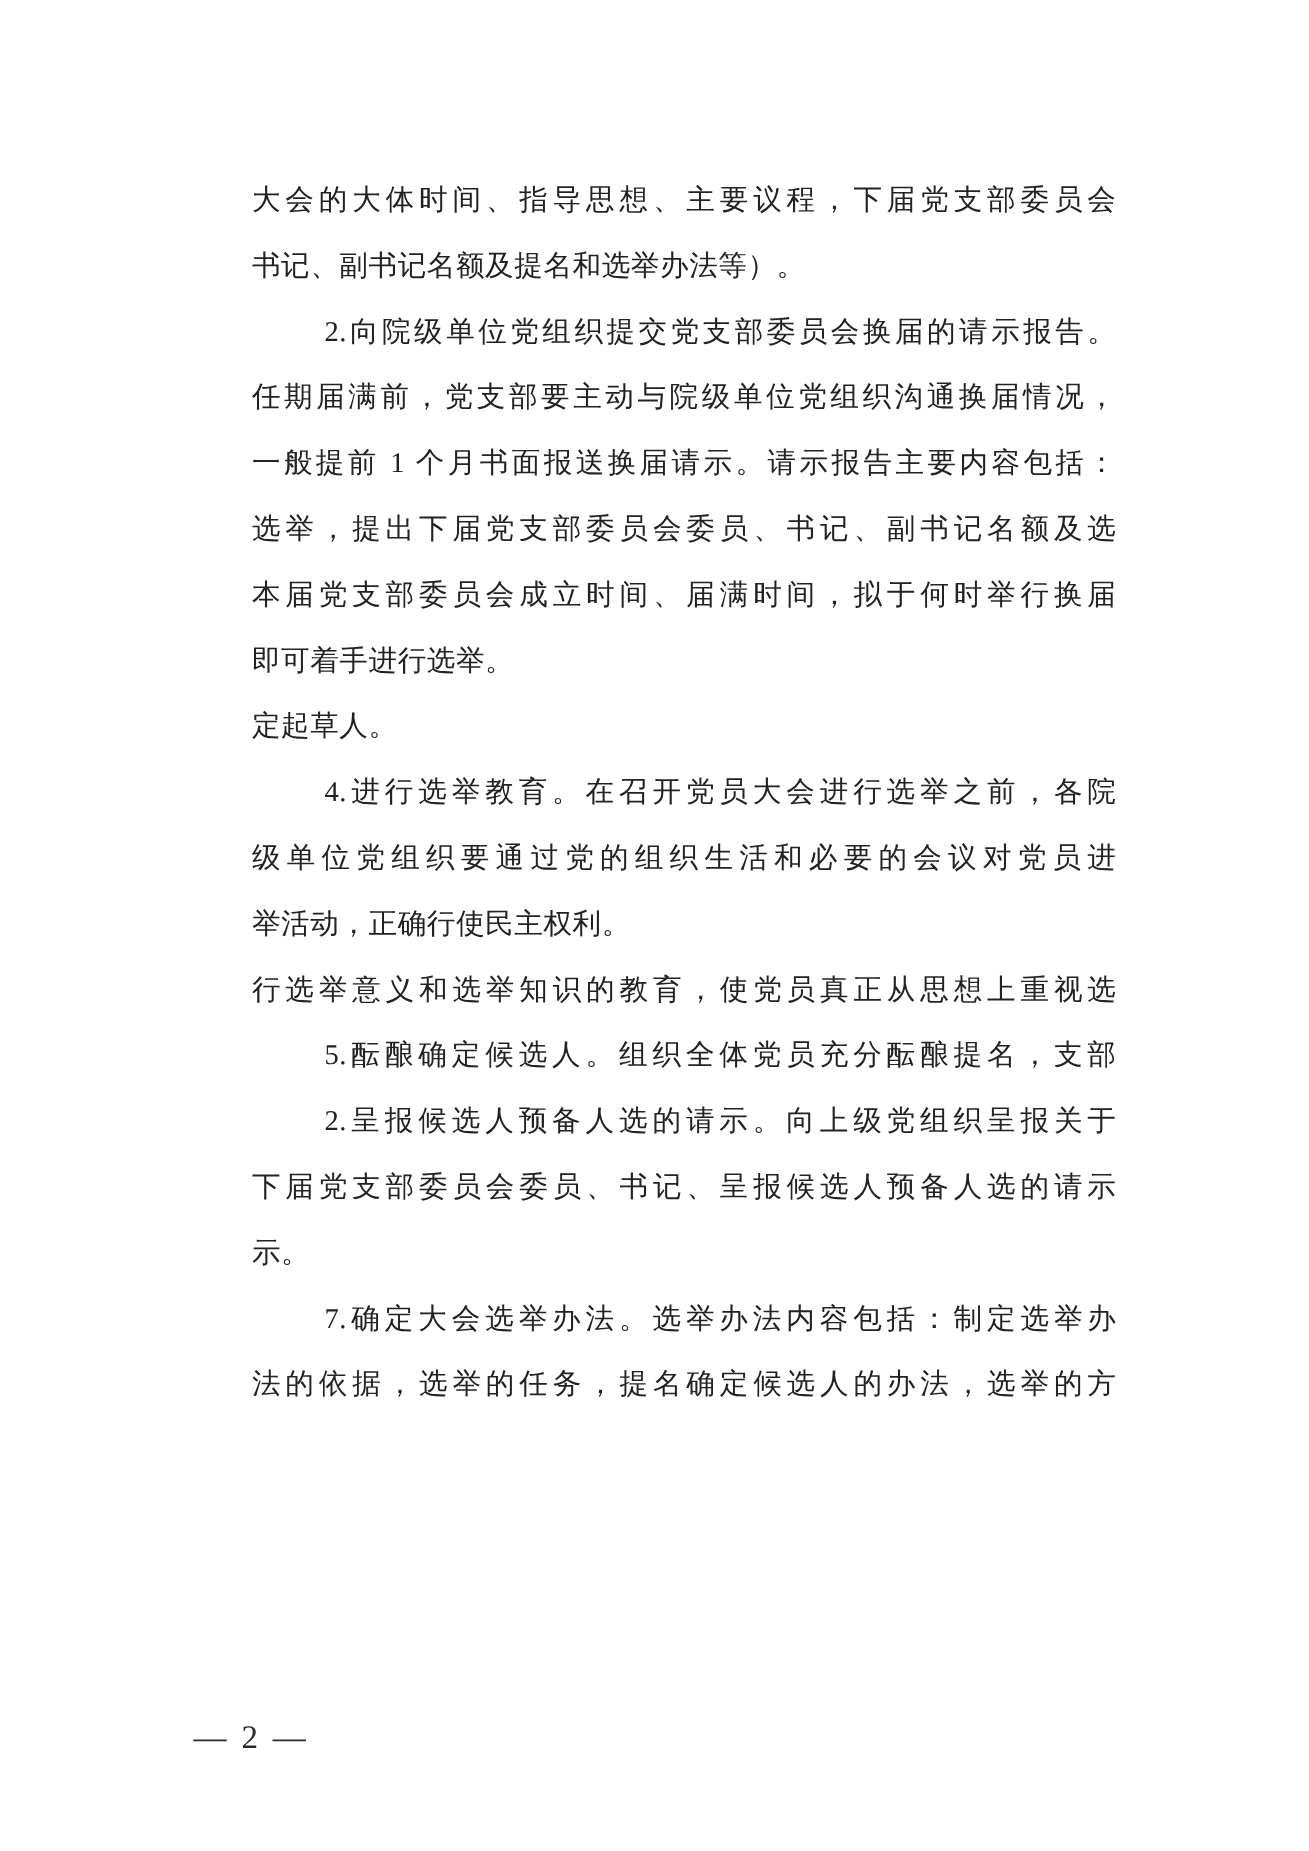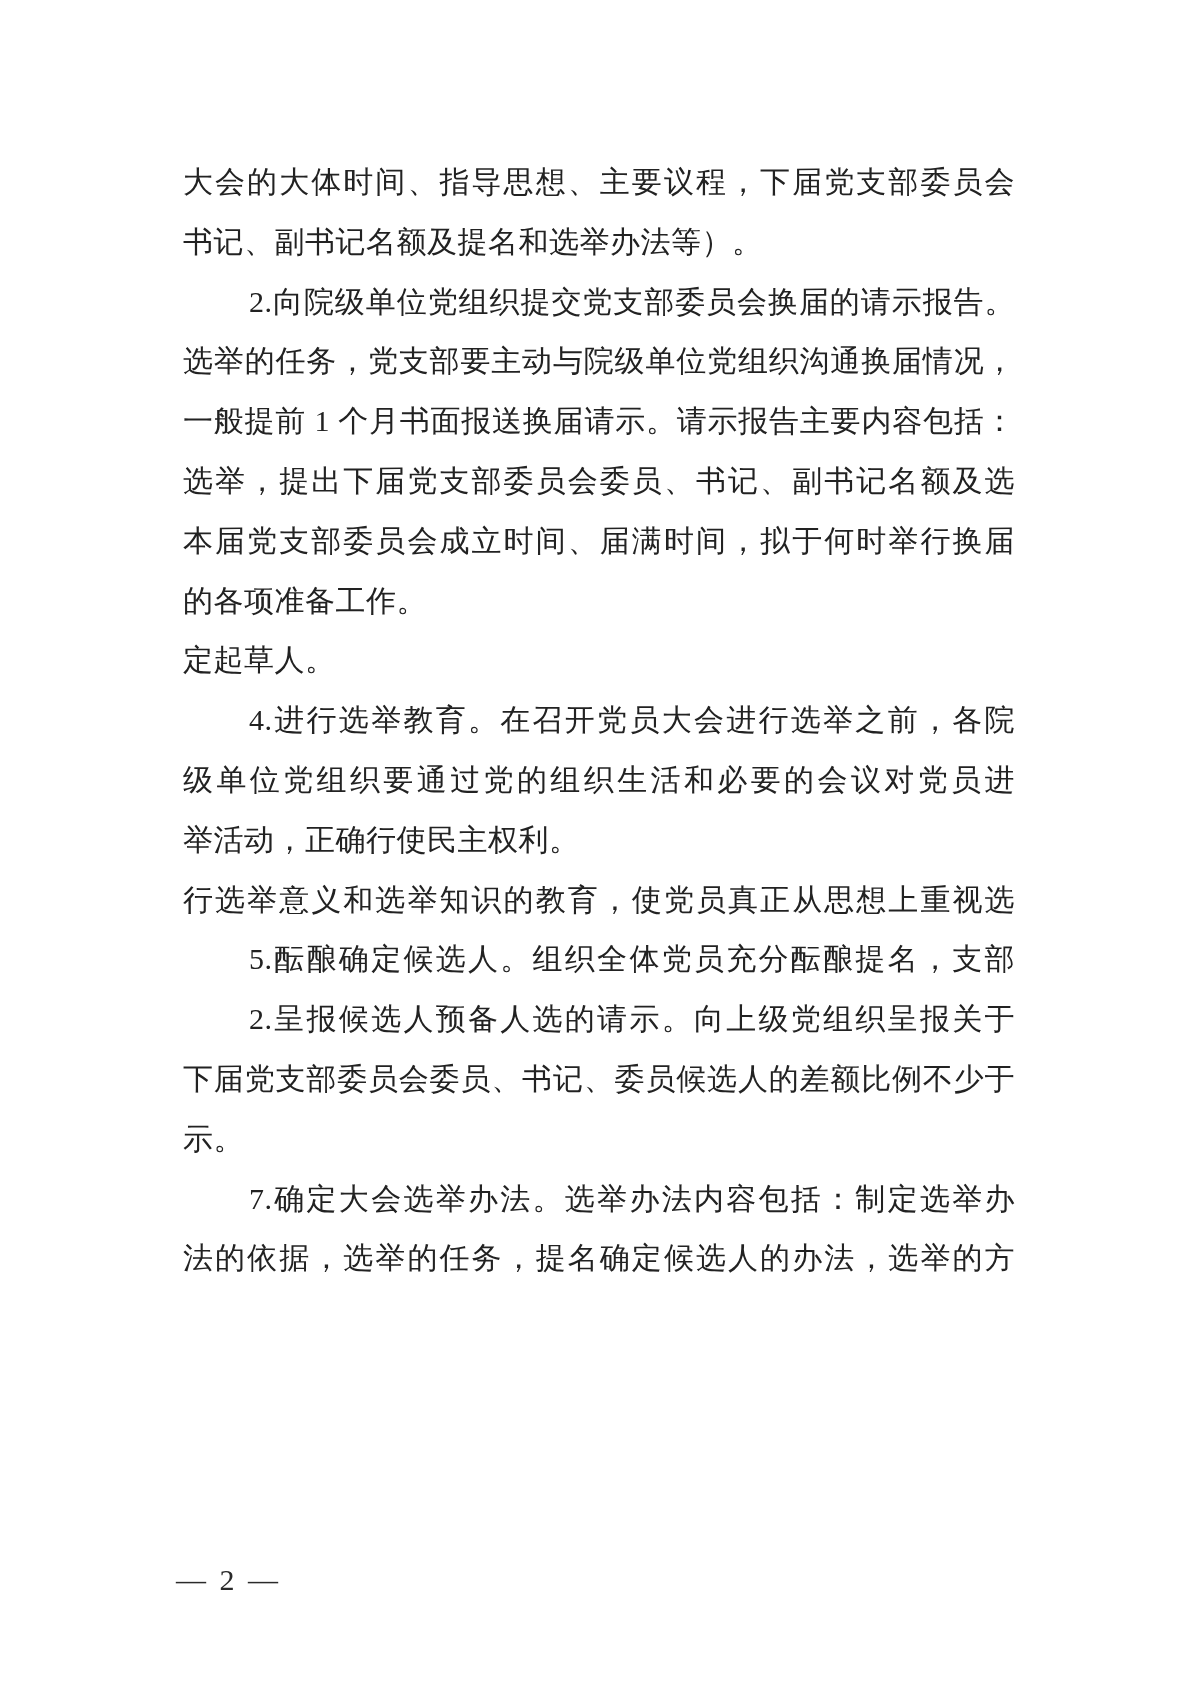--- a/index.html
+++ b/index.html
@@ -20,25 +20,26 @@
     inset: 0;
     background: #ffffff;
   }
   .doc-body {
     position: absolute;
     left: 183px;
     top: 152px;
     width: 832px;
   }
   .line {
-    font-size: 30px;
+    font-size: 26px;
     height: 59.8px;
     line-height: 59.8px;
     letter-spacing: 0.5px;
     overflow: hidden;
+    margin-left: 46px;
   }
   
   .line.j {
     text-align: justify;
     text-align-last: justify;
   }
   
   .line.i {
     padding-left: 66px;
   }
@@ -54,33 +55,33 @@
 </style>
 </head>
 <body>
 
 <div class="page">
 
   <div class="doc-body">
     <div class="line j">大会的大体时间、指导思想、主要议程，下届党支部委员会</div>
     <div class="line">书记、副书记名额及提名和选举办法等）。</div>
     <div class="line i j">2.向院级单位党组织提交党支部委员会换届的请示报告。</div>
-    <div class="line j">选举的任务，党支部要主动与院级单位党组织沟通换届情况，</div>
+    <div class="line j">任期届满前，党支部要主动与院级单位党组织沟通换届情况，</div>
     <div class="line j">一般提前 1 个月书面报送换届请示。请示报告主要内容包括：</div>
     <div class="line j">选举，提出下届党支部委员会委员、书记、副书记名额及选</div>
     <div class="line j">本届党支部委员会成立时间、届满时间，拟于何时举行换届</div>
-    <div class="line">的各项准备工作。</div>
+    <div class="line">即可着手进行选举。</div>
     <div class="line">定起草人。</div>
     <div class="line i j">4.进行选举教育。在召开党员大会进行选举之前，各院</div>
     <div class="line j">级单位党组织要通过党的组织生活和必要的会议对党员进</div>
     <div class="line">举活动，正确行使民主权利。</div>
     <div class="line j">行选举意义和选举知识的教育，使党员真正从思想上重视选</div>
     <div class="line i j">5.酝酿确定候选人。组织全体党员充分酝酿提名，支部</div>
     <div class="line i j">2.呈报候选人预备人选的请示。向上级党组织呈报关于</div>
-    <div class="line j">下届党支部委员会委员、书记、委员候选人的差额比例不少于</div>
+    <div class="line j">下届党支部委员会委员、书记、呈报候选人预备人选的请示</div>
     <div class="line">示。</div>
     <div class="line i j">7.确定大会选举办法。选举办法内容包括：制定选举办</div>
     <div class="line j">法的依据，选举的任务，提名确定候选人的办法，选举的方</div>
   </div>
 
   <div class="page-footer">— 2 —</div>
 
 </div>
 
 </body></html>

